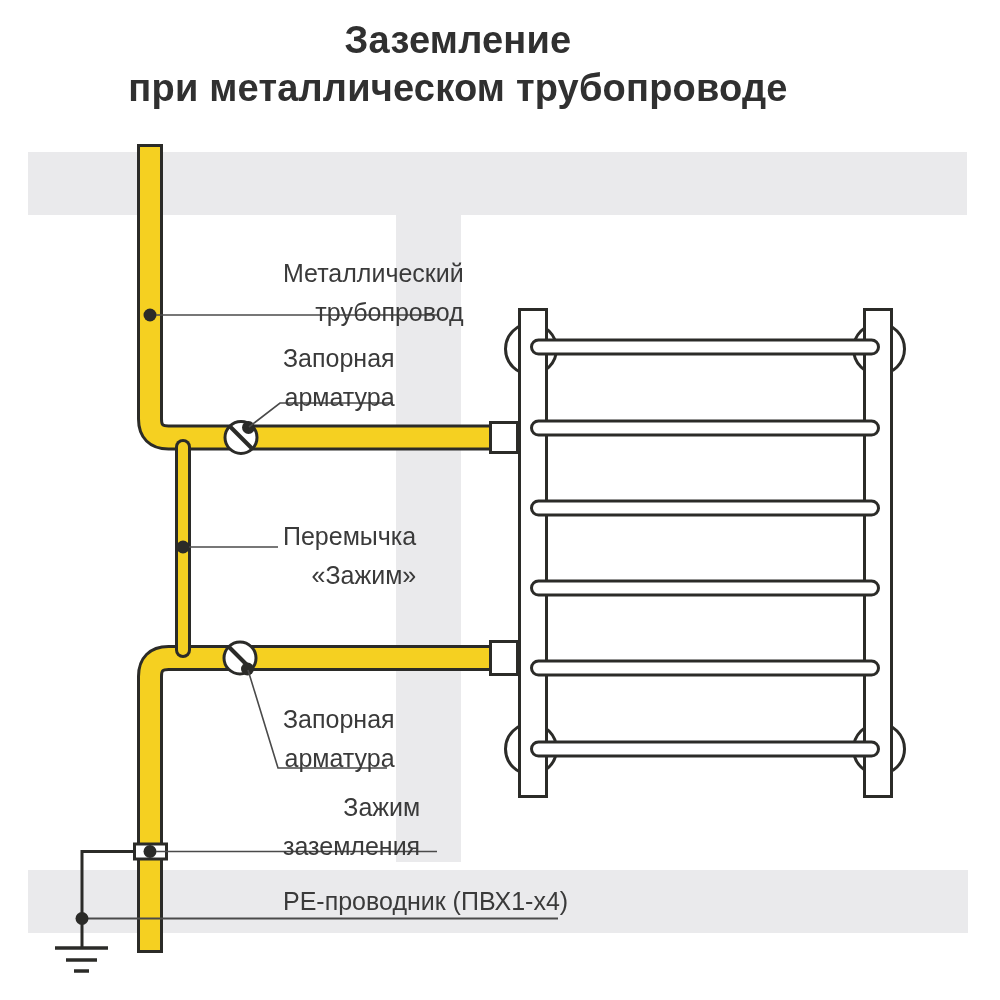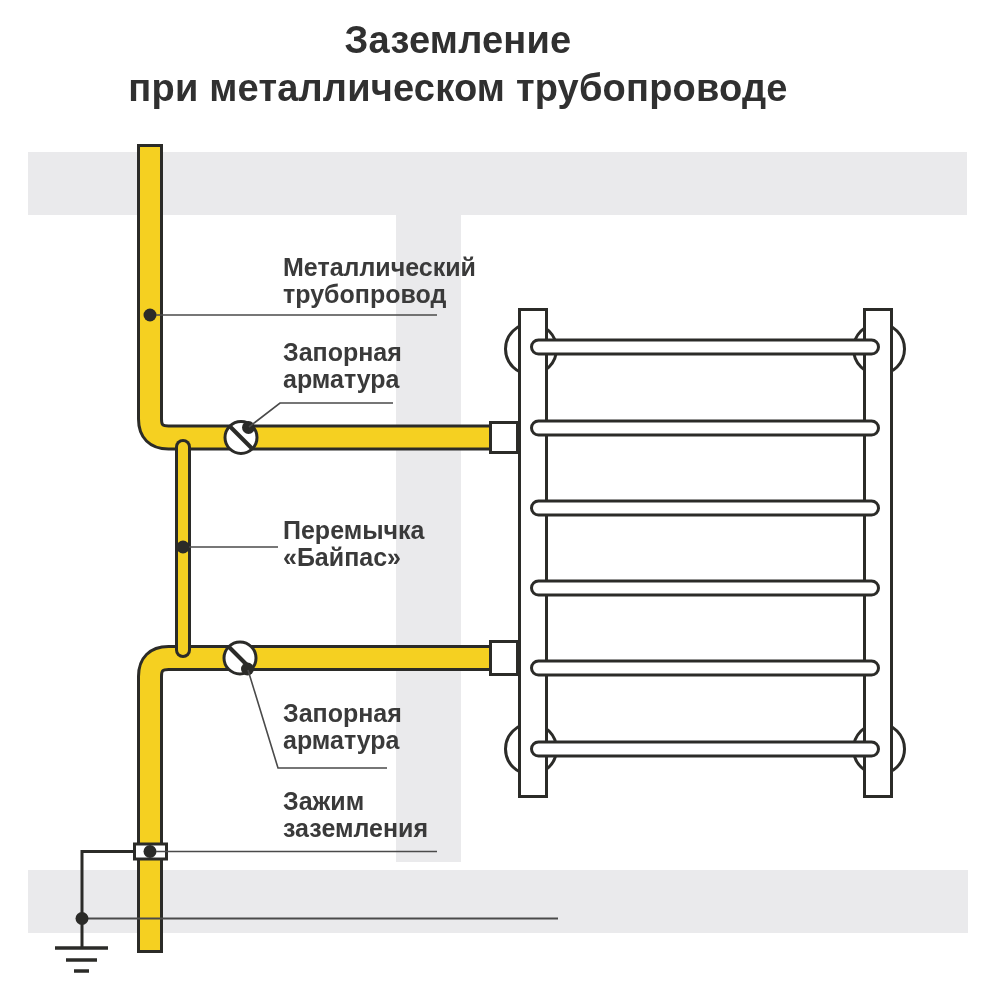--- a/index.html
+++ b/index.html
@@ -18,22 +18,23 @@
   .stage{position:absolute;left:0;top:0;width:1000px;height:1000px;}
   svg{position:absolute;left:0;top:0;}
   .title{
     position:absolute;left:0;top:16px;width:916px;
     text-align:center;color:var(--title);
     font-size:38px;line-height:48px;font-weight:bold;
     white-space:pre-line;letter-spacing:.2px;
   }
   .lbl{
     position:absolute;color:var(--text);
-    font-size:25px;line-height:27px;font-weight:700;
+    font-size:25px;line-height:39px;font-weight:400;
     white-space:pre-line;
+    text-align:right;
   }
   .lbl-metal{left:283px;top:254px;}
   .lbl-valve-top{left:283px;top:339px;}
   .lbl-bypass{left:283px;top:517px;}
   .lbl-valve-bottom{left:283px;top:700px;}
   .lbl-clamp{left:283px;top:788px;}
   .lbl-pe{left:283px;top:882px;}
 </style>
 </head>
 <body>
@@ -121,21 +122,22 @@
   <div class="title">Заземление
 при металлическом трубопроводе</div>
 
   <div class="lbl lbl-metal">Металлический
 трубопровод</div>
 
   <div class="lbl lbl-valve-top">Запорная
 арматура</div>
 
   <div class="lbl lbl-bypass">Перемычка
-«Байпас»</div>
+«Зажим»</div>
 
   <div class="lbl lbl-valve-bottom">Запорная
 арматура</div>
 
   <div class="lbl lbl-clamp">Зажим
 заземления</div>
 
+  <div class="lbl lbl-pe">PE-проводник (ПВХ1-х4)</div>
 </div>
 
 </body></html>

